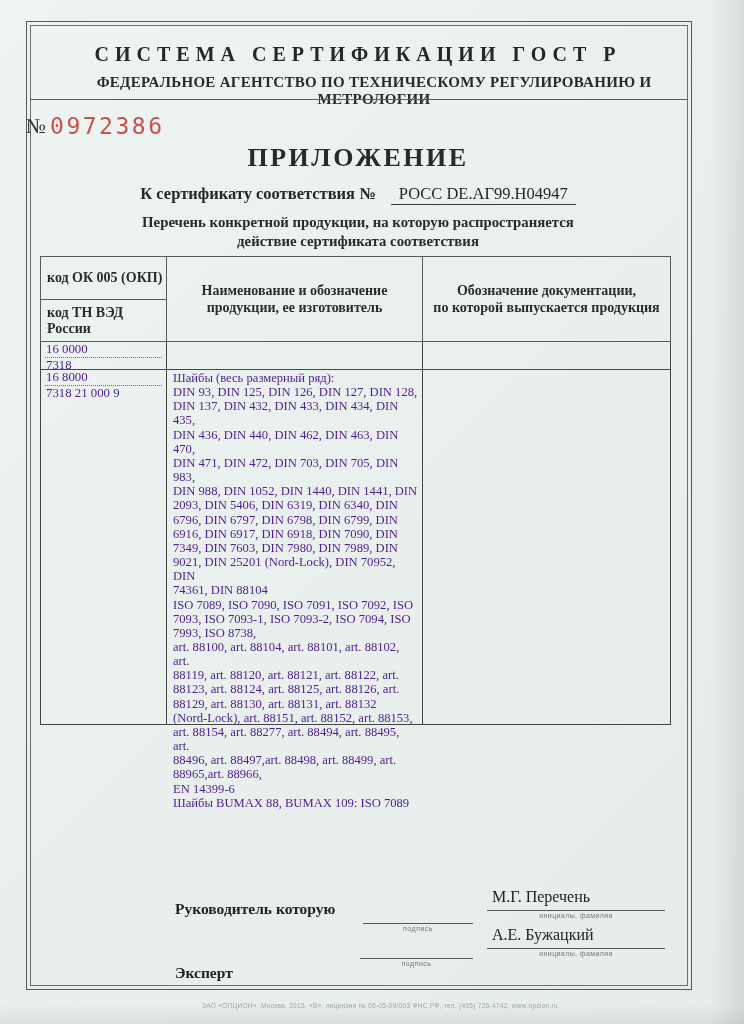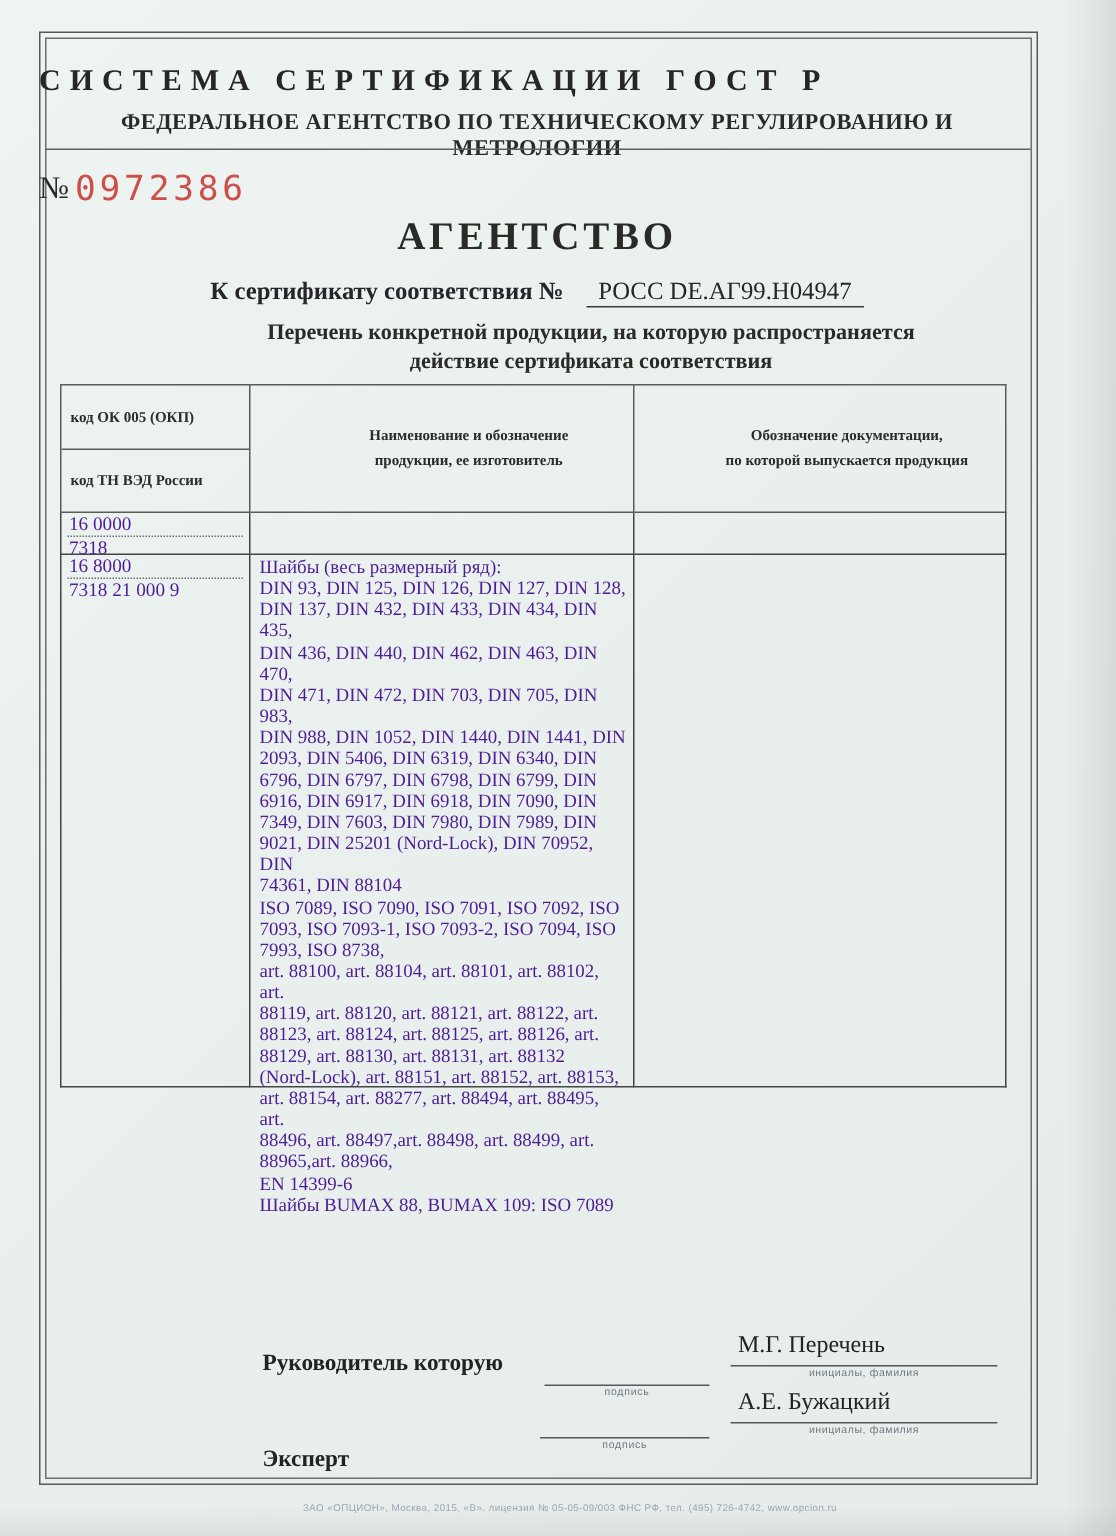--- a/index.html
+++ b/index.html
@@ -1,34 +1,34 @@
 <!DOCTYPE html>
 <html><head>
 <meta charset="utf-8">
 <style>
   html,body{margin:0;padding:0;}
   body{
     width:744px;height:1024px;position:relative;overflow:hidden;
     background:linear-gradient(135deg,#eef4f1 0%,#e9efec 55%,#e6ecea 100%);
     font-family:"Liberation Serif", serif;color:#22221f;
   }
-  .preline{white-space:pre-line;padding-left:36px;}
+  .preline{white-space:pre-line;}
   .scan-edge-right{position:absolute;right:0;top:0;width:34px;height:100%;
     background:linear-gradient(to right,rgba(0,0,0,0),rgba(110,120,118,.16));}
   .scan-edge-bottom{position:absolute;left:0;bottom:0;width:100%;height:20px;
     background:linear-gradient(to bottom,rgba(0,0,0,0),rgba(110,120,118,.12));}
 
   .frame{position:absolute;left:26px;top:21px;width:664px;height:967px;
     border:1.7px solid #565b5a;}
   .frame-inner{position:absolute;inset:3px;border:1px solid #6b706f;}
 
-  .hdr-line1{position:absolute;left:26px;top:43px;width:664px;
+  .hdr-line1{position:absolute;left:26px;top:43px;width:664px;text-align:center;
     font-weight:bold;font-size:20px;letter-spacing:6px;color:#262624;}
   .hdr-line2{position:absolute;left:26px;top:74px;width:664px;text-align:center;
-    font-weight:bold;font-size:15px;letter-spacing:.3px;color:#2a2a27;}
+    font-weight:bold;font-size:15px;letter-spacing:.3px;color:#2a2a27;padding-left:16px;}
   .hdr-sep{position:absolute;left:30px;top:99px;width:657px;border-top:1.4px solid #5b605f;}
 
   .cert-num{position:absolute;left:26px;top:113px;width:648px;text-align:left;}
   .cert-num .no-sign{font-size:21px;color:#2b2b28;}
   .cert-num .digits{font-family:"DejaVu Sans Mono", monospace;font-size:23px;
     color:#cd4f4a;letter-spacing:2.5px;vertical-align:-1px;}
 
   .page-title{position:absolute;left:26px;top:143px;width:664px;text-align:center;
     font-weight:bold;font-size:26px;letter-spacing:2.5px;color:#2a2a27;}
 
@@ -37,21 +37,21 @@
   .cert-ref .val{font-weight:500;border-bottom:1px solid #3a3a3e;padding:0 8px 1px 8px;margin-left:15px;}
 
   .descr{position:absolute;left:26px;top:213px;width:664px;text-align:center;
     font-weight:bold;font-size:14.8px;line-height:18.5px;color:#2a2a27;}
 
   table.products{position:absolute;left:40px;top:256px;width:630px;
     border-collapse:collapse;table-layout:fixed;}
   table.products col.c1{width:126px;}
   table.products col.c2{width:256px;}
   table.products col.c3{width:248px;}
-  table.products th{border:1px solid #585d5c;font-size:10px;font-weight:600;
+  table.products th{border:1px solid #585d5c;font-size:14px;font-weight:600;
     color:#2c2c29;padding:0;vertical-align:middle;}
   table.products td{border:1.6px solid #40,#444;} 
   table.products td{border:1.6px solid #424746;font-size:13px;color:#4c1d95;
     padding:0;vertical-align:top;}
   .th1-top{height:42px;display:flex;align-items:center;padding-left:6px;
     border-bottom:1px solid #585d5c;text-align:left;}
   .th1-bot{height:41px;display:flex;align-items:center;padding-left:6px;text-align:left;}
   .th-center{height:84px;display:flex;align-items:center;justify-content:center;
     text-align:center;line-height:17px;}
   .code-cell{padding:1px 4px 0 4px;}
@@ -94,21 +94,21 @@
 
 <div class="hdr-line1">СИСТЕМА СЕРТИФИКАЦИИ ГОСТ Р</div>
 <div class="hdr-line2">ФЕДЕРАЛЬНОЕ АГЕНТСТВО ПО ТЕХНИЧЕСКОМУ РЕГУЛИРОВАНИЮ И МЕТРОЛОГИИ</div>
 <div class="hdr-sep"></div>
 
 <div class="cert-num">
   <span class="no-sign">№</span>
   <span class="digits">0972386</span>
 </div>
 
-<div class="page-title">АГЕНТСТВО</div>
+<div class="page-title">ПРИЛОЖЕНИЕ</div>
 
 <div class="cert-ref">
   <span>К сертификату соответствия №</span><span class="val">РОСС DE.АГ99.Н04947</span>
 </div>
 
 <div class="descr preline">Перечень конкретной продукции,  на которую распространяется
 действие сертификата соответствия</div>
 
 <table class="products">
   <colgroup>

